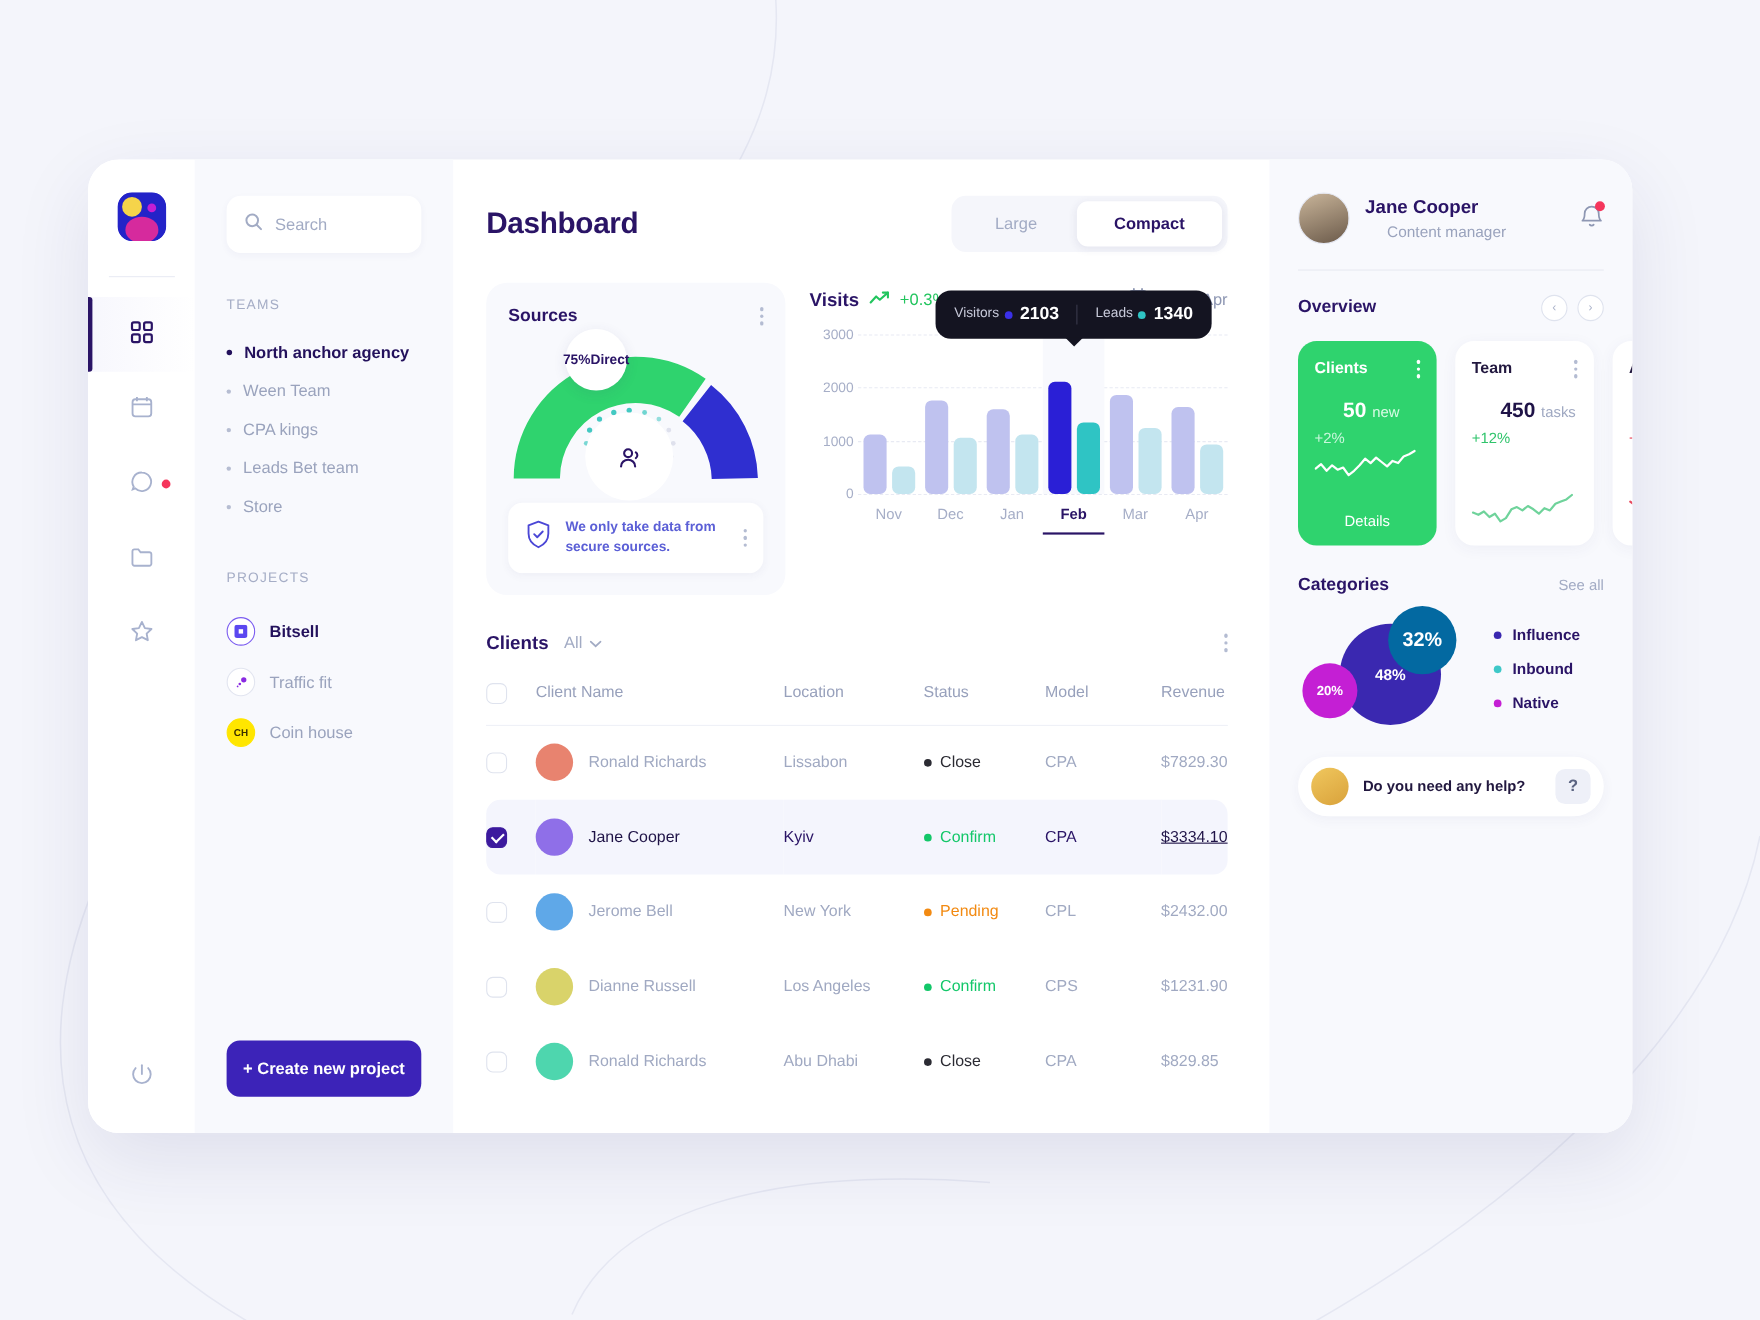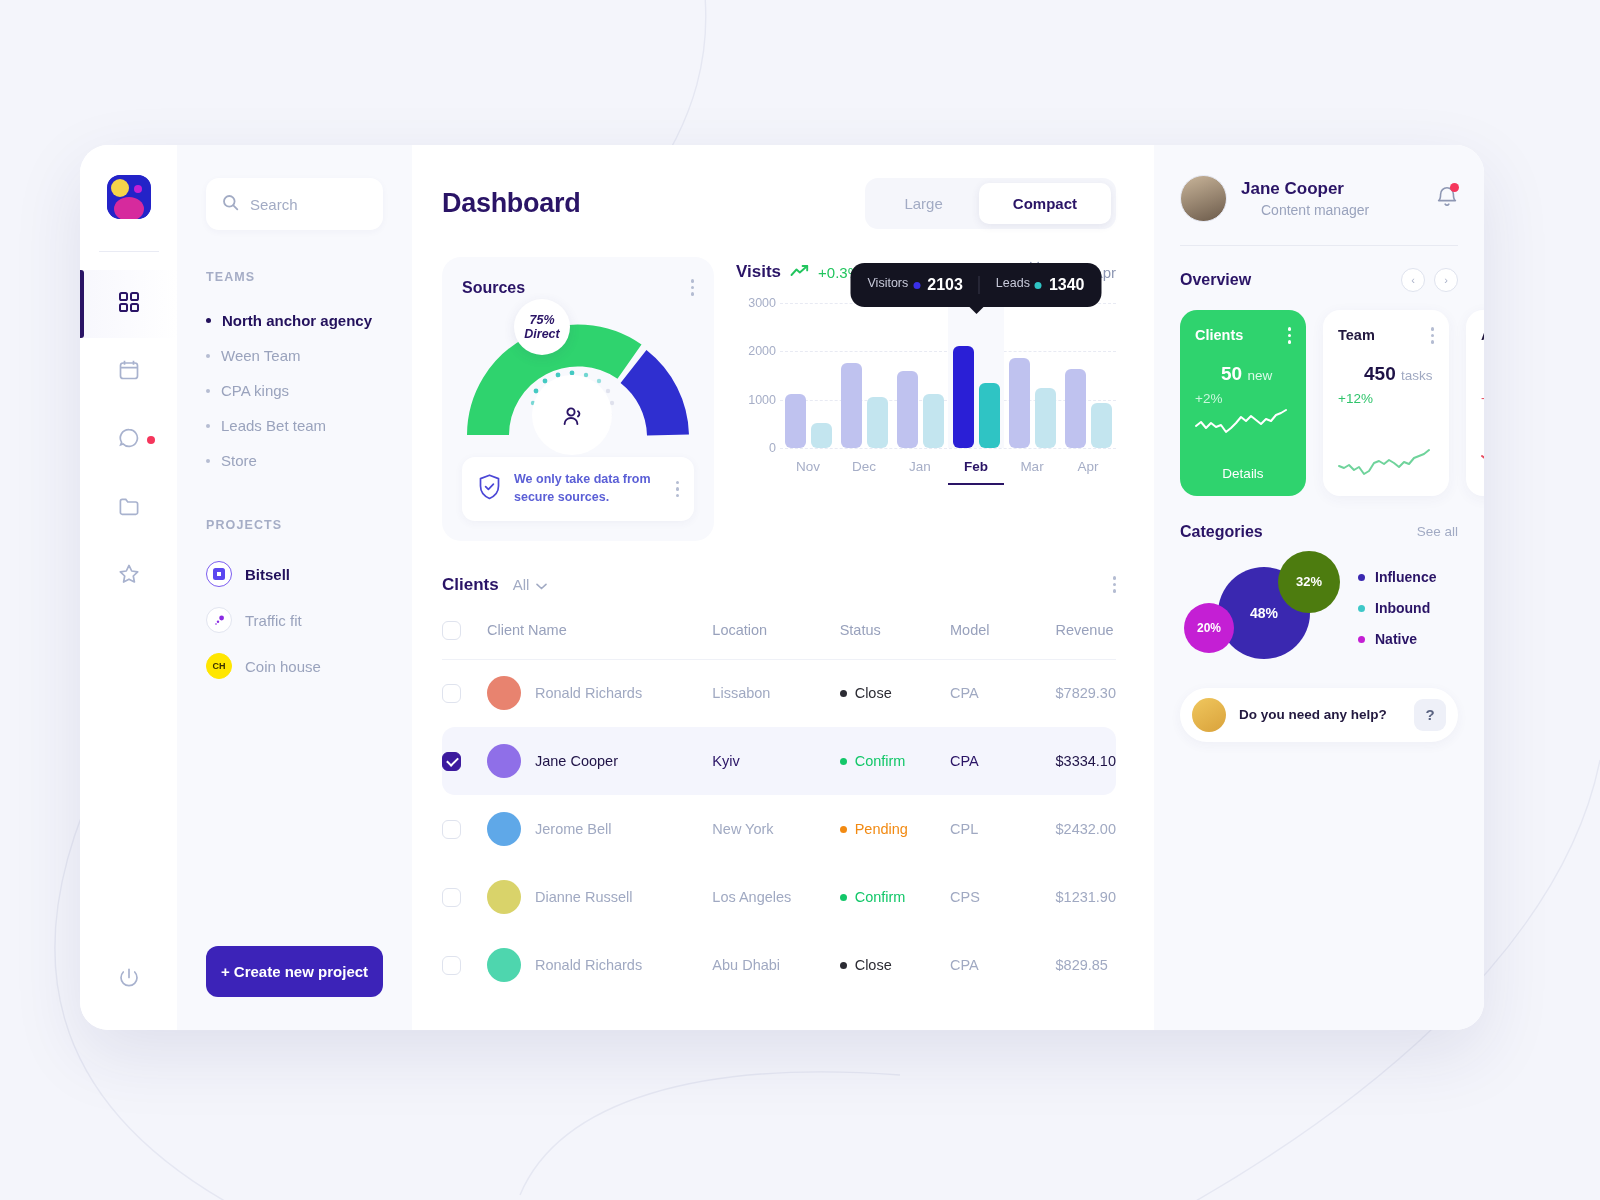--- a/index.html
+++ b/index.html
@@ -54,21 +54,21 @@
   .search {
     height: 52px; background: #fff; border-radius: 13px;
     display: flex; align-items: center; gap: 11px; padding: 0 16px;
     box-shadow: 0 2px 7px rgba(60,60,120,.04);
   }
   .search input {
     border: none; outline: none; background: transparent; width: 100%;
     font-size: 15px; color: #69738f; font-family: inherit;
   }
   .search input::placeholder { color: #a2abc4; }
-  .sec-title { font-size: 12.5px; letter-spacing: 1.1px; color: #a5adc6; font-weight: 700;
+  .sec-title { font-size: 12.5px; letter-spacing: 1.1px; color: #a5adc6; font-weight: 400;
                margin: 40px 0 19px 0; }
   .team { display: flex; align-items: center; gap: 11px; font-size: 15px; color: #9aa3bd;
           padding: 9px 0; cursor: pointer; }
   .team .bullet { width: 4px; height: 4px; border-radius: 50%; background: #b6bdd2; flex: none; }
   .team.active { color: #23115c; font-weight: 700; }
   .team.active .bullet { background: #23115c; width: 5px; height: 5px; }
   .proj { display: flex; align-items: center; gap: 13px; font-size: 15px; color: #9aa3bd;
           padding: 10px 0; cursor: pointer; }
   .proj.active { color: #23115c; font-weight: 700; }
   .proj-ico { width: 26px; height: 26px; border-radius: 50%; flex: none;
@@ -98,22 +98,22 @@
     width: 272px; flex: none; background: #f8f9fd; border-radius: 19px;
     padding: 22px 20px 20px; position: relative;
   }
   .sources h3 { font-size: 16px; color: #2a1466; font-weight: 700; }
   .kebab { display: flex; flex-direction: column; gap: 3px; cursor: pointer; }
   .kebab i { width: 3.5px; height: 3.5px; border-radius: 50%; background: #b4bcd2; display: block; }
   .gauge-wrap { position: relative; height: 150px; margin-top: 2px; }
   .bubble-75 {
     position: absolute; left: 52px; top: 0; width: 56px; height: 56px; border-radius: 50%;
     background: #fff; box-shadow: 0 3px 12px rgba(60,60,120,.10);
-    display: flex; flex-direction: column; align-items: center; justify-content: center;
-    font-size: 12.5px; font-weight: 700; color: #2a1466; line-height: 1.15; z-index: 3; font-style: italic;
+    display: flex; flex-direction: row; align-items: center; justify-content: center;
+    font-size: 12.5px; font-weight: 700; color: #2a1466; line-height: 1.15; z-index: 3;
   }
   .note {
     background: #fff; border-radius: 13px; padding: 14px 15px; display: flex; align-items: center;
     gap: 12px; box-shadow: 0 2px 8px rgba(60,60,120,.05); margin-top: 8px;
   }
   .note p { font-size: 12.5px; color: #5b5fd6; font-weight: 700; line-height: 1.42; flex: 1; }
 
   
   .visits { flex: 1; min-width: 0; padding-top: 4px; }
   .visits-head { display: flex; align-items: center; justify-content: space-between; }
@@ -165,21 +165,21 @@
   .cb { width: 19px; height: 19px; border-radius: 6px; border: 1.6px solid #dfe3ee; background: #fff;
         cursor: pointer; display: block; }
   .cb.on { background: #3c1a9e; border-color: #3c1a9e; position: relative; }
   .cb.on:after { content: ""; position: absolute; left: 6px; top: 2.5px; width: 5px; height: 9px;
                  border: solid #fff; border-width: 0 2px 2px 0; transform: rotate(45deg); }
   .cell-name { display: flex; align-items: center; gap: 14px; }
   .av { width: 34px; height: 34px; border-radius: 50%; flex: none; overflow: hidden; position: relative; }
   .status { display: flex; align-items: center; gap: 8px; }
   .sdot { width: 7px; height: 7px; border-radius: 50%; }
   .tbl tr.sel td:first-child { border-radius: 13px 0 0 13px; }
-  .tbl tr.sel td:last-child { border-radius: 0 13px 13px 0; }
+  .tbl tr.sel td:last-child { border-radius: 0 13px 13px 0; text-decoration: underline; }
 
   
   .right { width: 330px; flex: 0 0 330px; background: #f8f9fd; padding: 30px 26px 0;
            position: relative; overflow: hidden; }
   .profile { display: flex; align-items: center; gap: 14px; }
   .pf-av { width: 47px; height: 47px; border-radius: 50%; overflow: hidden; border: 1.5px solid #e4e7f1;
            position: relative; flex: none; }
   .pf-name { font-size: 17px; font-weight: 700; color: #2a1466; }
   .pf-role { font-size: 14px; color: #9aa3bd; margin-top: 3px; margin-left: 20px; }
   .bell { margin-left: auto; position: relative; cursor: pointer; }
@@ -753,21 +753,21 @@
 
 
     <div class="cat-head">
       <h4>Categories</h4>
       <span class="seeall">See all</span>
     </div>
 
     <div class="bubbles">
       <div class="bubble-area">
         <div class="bub" style="left:38px;top:16px;width:92px;height:92px;background:#3a28b0;font-size:14px">48%</div>
-        <div class="bub" style="left:98px;top:0;width:62px;height:62px;background:#4d7c0f;font-size:13px">32%</div>
+        <div class="bub" style="left:82px;top:0;width:62px;height:62px;background:#0369a1;font-size:18px">32%</div>
         <div class="bub" style="left:4px;top:52px;width:50px;height:50px;background:#c41fd4;font-size:12px">20%</div>
       </div>
       <div class="legend">
         <div class="lg">
           <i style="background:#3a28b0"></i>
           <span>Influence</span>
         </div>
         <div class="lg">
           <i style="background:#3ec8c8"></i>
           <span>Inbound</span>

